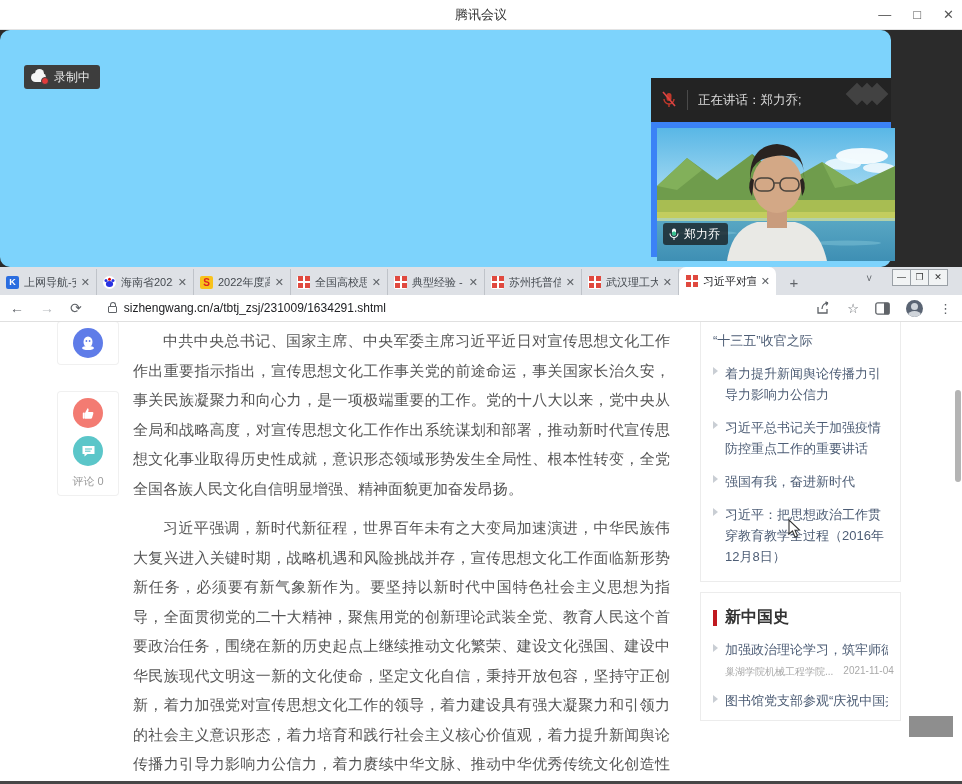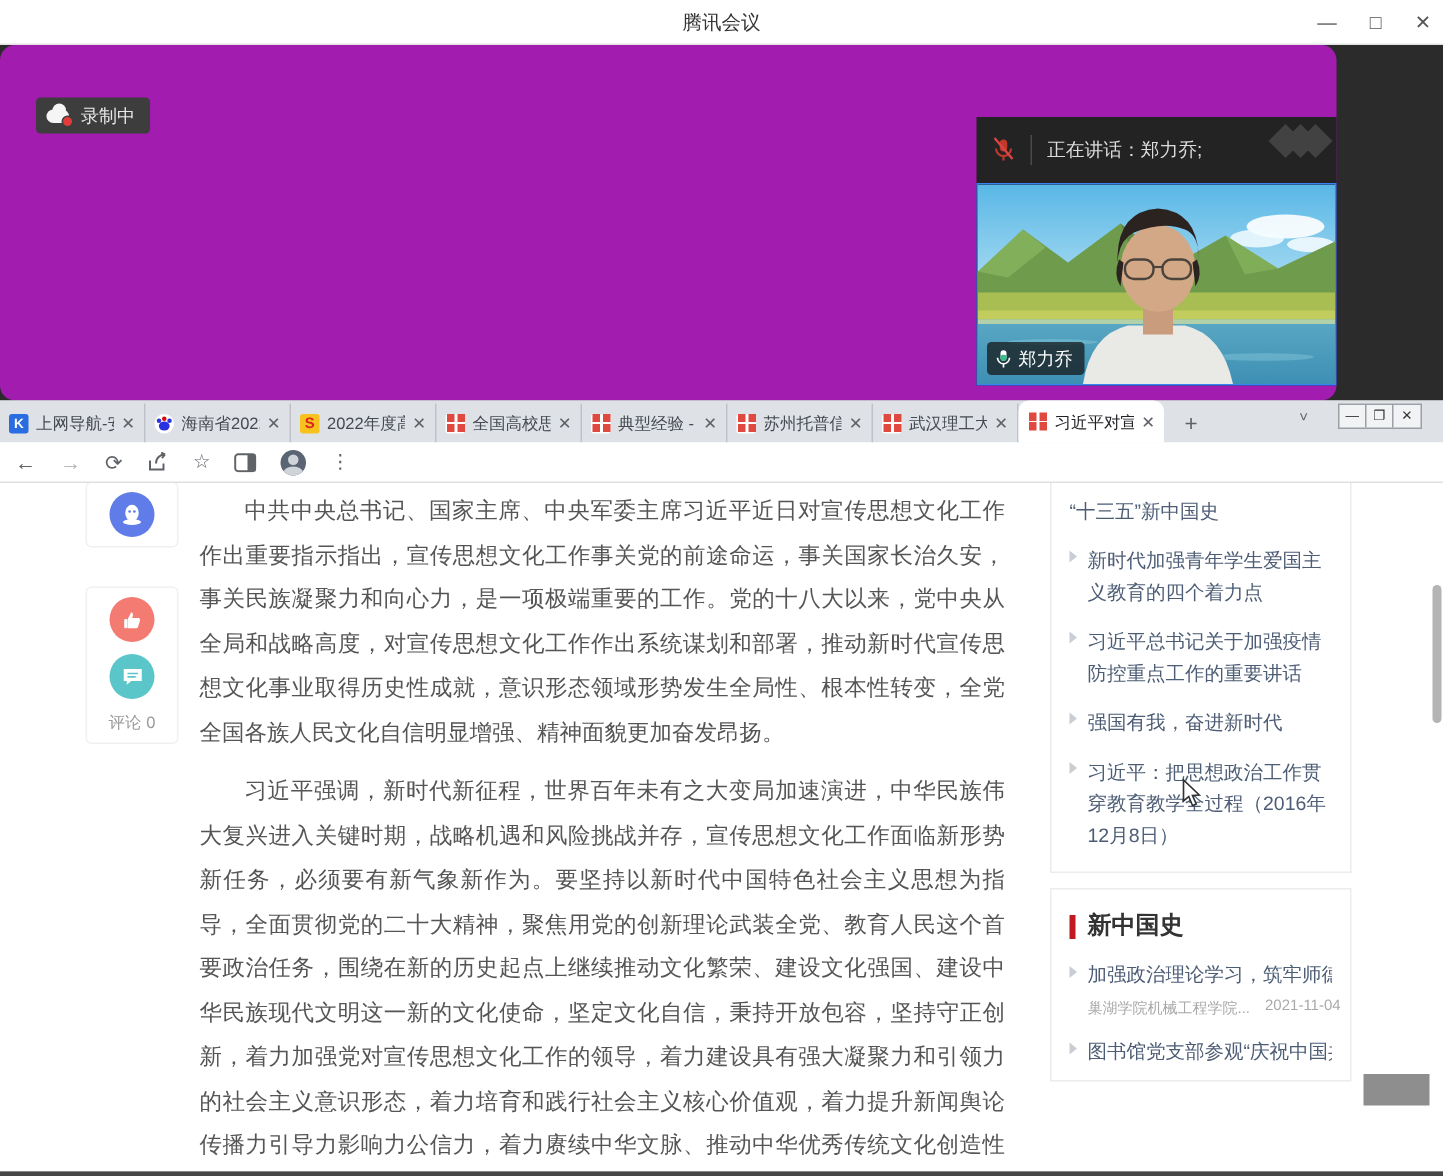--- a/index.html
+++ b/index.html
@@ -6,36 +6,36 @@
   html,body { width:962px; height:784px; overflow:hidden; }
   body { font-family:"Liberation Sans","DejaVu Sans",sans-serif; background:#2b2b2b; position:relative; }
 
   
   .titlebar { position:absolute; top:0; left:0; width:962px; height:30px; background:#ffffff; border-bottom:1px solid #e3e3e3; display:flex; align-items:center; justify-content:center; }
   .titlebar .title { font-size:13px; color:#333; }
   .win-controls { position:absolute; right:8px; top:0; height:30px; display:flex; align-items:center; gap:22px; color:#555; }
   .win-controls span { font-size:13px; cursor:default; line-height:30px; }
 
   
-  .stage { position:absolute; top:30px; left:0; width:891px; height:237px; background:#a21caf;border-radius:10px; }
+  .stage { position:absolute; top:30px; left:0; width:891px; height:237px; background:#7dd3fc;border-radius:10px; }
   .rec-badge { position:absolute; left:24px; top:35px; height:24px; background:#3d3d3d; border-radius:3px; display:flex; align-items:center; padding:0 10px 0 7px; gap:6px; }
   .rec-badge .txt { color:#e8e8e8; font-size:12px; }
   .cloud-ico { position:relative; width:17px; height:12px; }
   .cloud-ico .c1 { position:absolute; left:0; top:2px; width:15px; height:9px; background:#f5f5f5; border-radius:6px; }
   .cloud-ico .c2 { position:absolute; left:4px; top:-2px; width:9px; height:9px; background:#f5f5f5; border-radius:50%; }
   .cloud-ico .dot { position:absolute; right:-1px; bottom:-2px; width:8px; height:8px; background:#e23b3b; border-radius:50%; border:1.5px solid #3d3d3d; }
 
   
   .speaker { position:absolute; right:0; top:48px; width:240px; }
   .speaker-bar { height:44px; background:#232323; display:flex; align-items:center; padding:0 10px; position:relative; overflow:hidden; }
   .speaker-bar .divider { width:1px; height:20px; background:#4a4a4a; margin:0 10px 0 10px; }
   .speaker-bar .txt { color:#dcdcdc; font-size:12.5px; white-space:nowrap; }
   .wm { position:absolute; right:6px; top:8px; opacity:.18; }
   .wm i { display:inline-block; width:16px; height:16px; background:#cfcfcf; transform:rotate(45deg); margin-left:-6px; }
-  .video { position:relative; width:240px; height:135px; background:#000; border:1px solid #3b82f6; }
+  .video { position:relative; width:240px; height:135px; background:#000; border:6px solid #3b82f6; }
   .video svg { display:block; }
   .name-tag { position:absolute; left:6px; bottom:6px; height:22px; background:rgba(20,20,20,.72); border-radius:3px; display:flex; align-items:center; gap:5px; padding:0 8px 0 6px; }
   .name-tag .txt { color:#fff; font-size:12px; }
 
   
   .browser { position:absolute; top:267px; left:0; width:962px; height:514px; background:#fff; }
   .tabbar { position:absolute; top:0; left:0; width:962px; height:28px; background:#dee1e6; display:flex; align-items:flex-end; }
   .tab { width:97px; height:26px; display:flex; align-items:center; gap:5px; padding:0 6px; font-size:11px; color:#454a50; position:relative; border-right:1px solid #bfc3c9; }
   .tab .lbl { flex:1; overflow:hidden; white-space:nowrap; }
   .tab .close { color:#5f6368; font-size:11px; flex:0 0 auto; }
@@ -241,20 +241,24 @@
       <span>—</span>
       <span>❐</span>
       <span>✕</span>
     </div>
   </div>
 
   <div class="urlbar">
     <span class="nav-ico">←</span>
     <span class="nav-ico dim">→</span>
     <span class="nav-ico">⟳</span>
+    <div class="url-pill">
+      <span class="lock"></span>
+      <span>sizhengwang.cn/a/tbtj_zsj/231009/1634291.shtml</span>
+    </div>
     <div class="right-icos">
       <svg width="15" height="14" viewBox="0 0 15 14">
           <path d="M2 6 v6 h9 v-4" fill="none" stroke="#5f6368" stroke-width="1.3"></path>
           <path d="M6 8 C6 4 9 2 12 2 M12 2 L9.5 0.8 M12 2 L10 4.4" fill="none" stroke="#5f6368" stroke-width="1.3"></path>
         </svg>
       <span>☆</span>
       <svg width="15" height="13" viewBox="0 0 15 13">
           <rect x="0.8" y="0.8" width="13.4" height="11.4" rx="2" fill="none" stroke="#5f6368" stroke-width="1.3"></rect>
           <rect x="9" y="0.8" width="5.2" height="11.4" fill="#5f6368"></rect>
         </svg>
@@ -295,22 +299,22 @@
     </div>
 
     <div class="article">
       <p>中共中央总书记、国家主席、中央军委主席习近平近日对宣传思想文化工作作出重要指示指出，宣传思想文化工作事关党的前途命运，事关国家长治久安，事关民族凝聚力和向心力，是一项极端重要的工作。党的十八大以来，党中央从全局和战略高度，对宣传思想文化工作作出系统谋划和部署，推动新时代宣传思想文化事业取得历史性成就，意识形态领域形势发生全局性、根本性转变，全党全国各族人民文化自信明显增强、精神面貌更加奋发昂扬。</p>
       <p>习近平强调，新时代新征程，世界百年未有之大变局加速演进，中华民族伟大复兴进入关键时期，战略机遇和风险挑战并存，宣传思想文化工作面临新形势新任务，必须要有新气象新作为。要坚持以新时代中国特色社会主义思想为指导，全面贯彻党的二十大精神，聚焦用党的创新理论武装全党、教育人民这个首要政治任务，围绕在新的历史起点上继续推动文化繁荣、建设文化强国、建设中华民族现代文明这一新的文化使命，坚定文化自信，秉持开放包容，坚持守正创新，着力加强党对宣传思想文化工作的领导，着力建设具有强大凝聚力和引领力的社会主义意识形态，着力培育和践行社会主义核心价值观，着力提升新闻舆论传播力引导力影响力公信力，着力赓续中华文脉、推动中华优秀传统文化创造性转化和创新性发展，着力推动文化事业和文化产业繁荣发展，着力加强国际传播能力建设、促进文明交流互鉴，充分激发全民族文化创新创造活力，不断巩固全党全国各族人民团结奋斗的共同思想基础，不断提升国家文化软实力和中华文化影响力，为全面建设社会主义现代化国家、全面推进中华民族伟大复兴提供坚强思想保证、强大精神力量、有利文化条件。</p>
 
     </div>
 
     <div class="sidebar">
       <div class="rel-box">
-        <div class="rel-item">“十三五”新中国史</div>
-        <div class="rel-item"><span class="tri"></span><span>新时代加强青年学生爱国主义教育的四个着力点</span></div>
+        <div class="rel-item">“十三五”收官之际</div>
+        <div class="rel-item"><span class="tri"></span><span>着力提升新闻舆论传播力引导力影响力公信力</span></div>
         <div class="rel-item"><span class="tri"></span><span>习近平总书记关于加强疫情防控重点工作的重要讲话</span></div>
         <div class="rel-item"><span class="tri"></span><span>强国有我，奋进新时代</span></div>
         <div class="rel-item"><span class="tri"></span><span>习近平：把思想政治工作贯穿教育教学全过程（2016年12月8日）</span></div>
       </div>
 
       <div class="rec-box">
         <div class="rec-title">
           <span class="bar"></span>
           <span>新中国史</span>
         </div>

